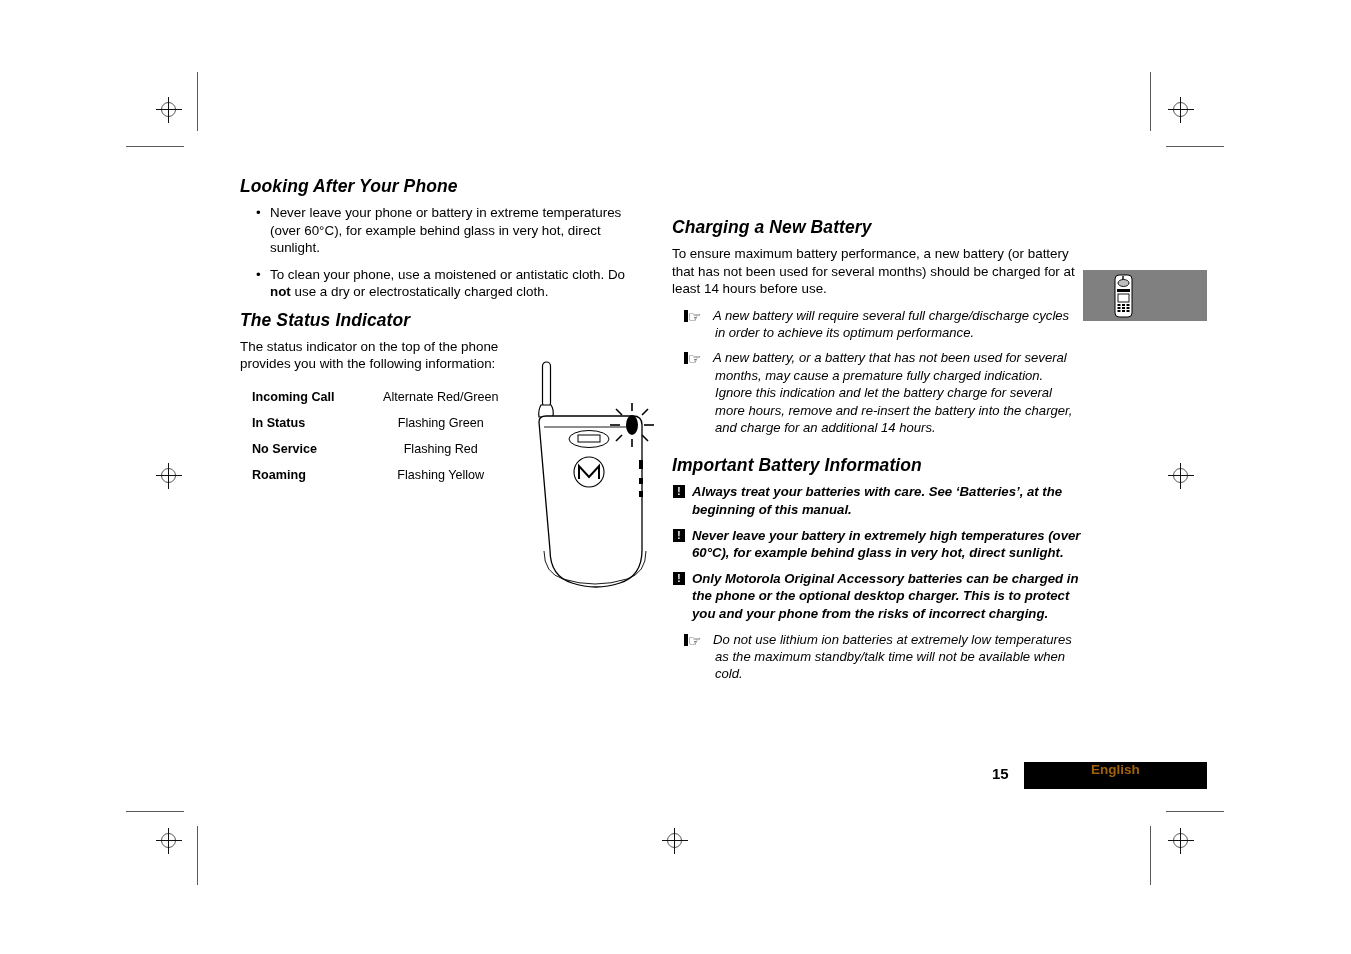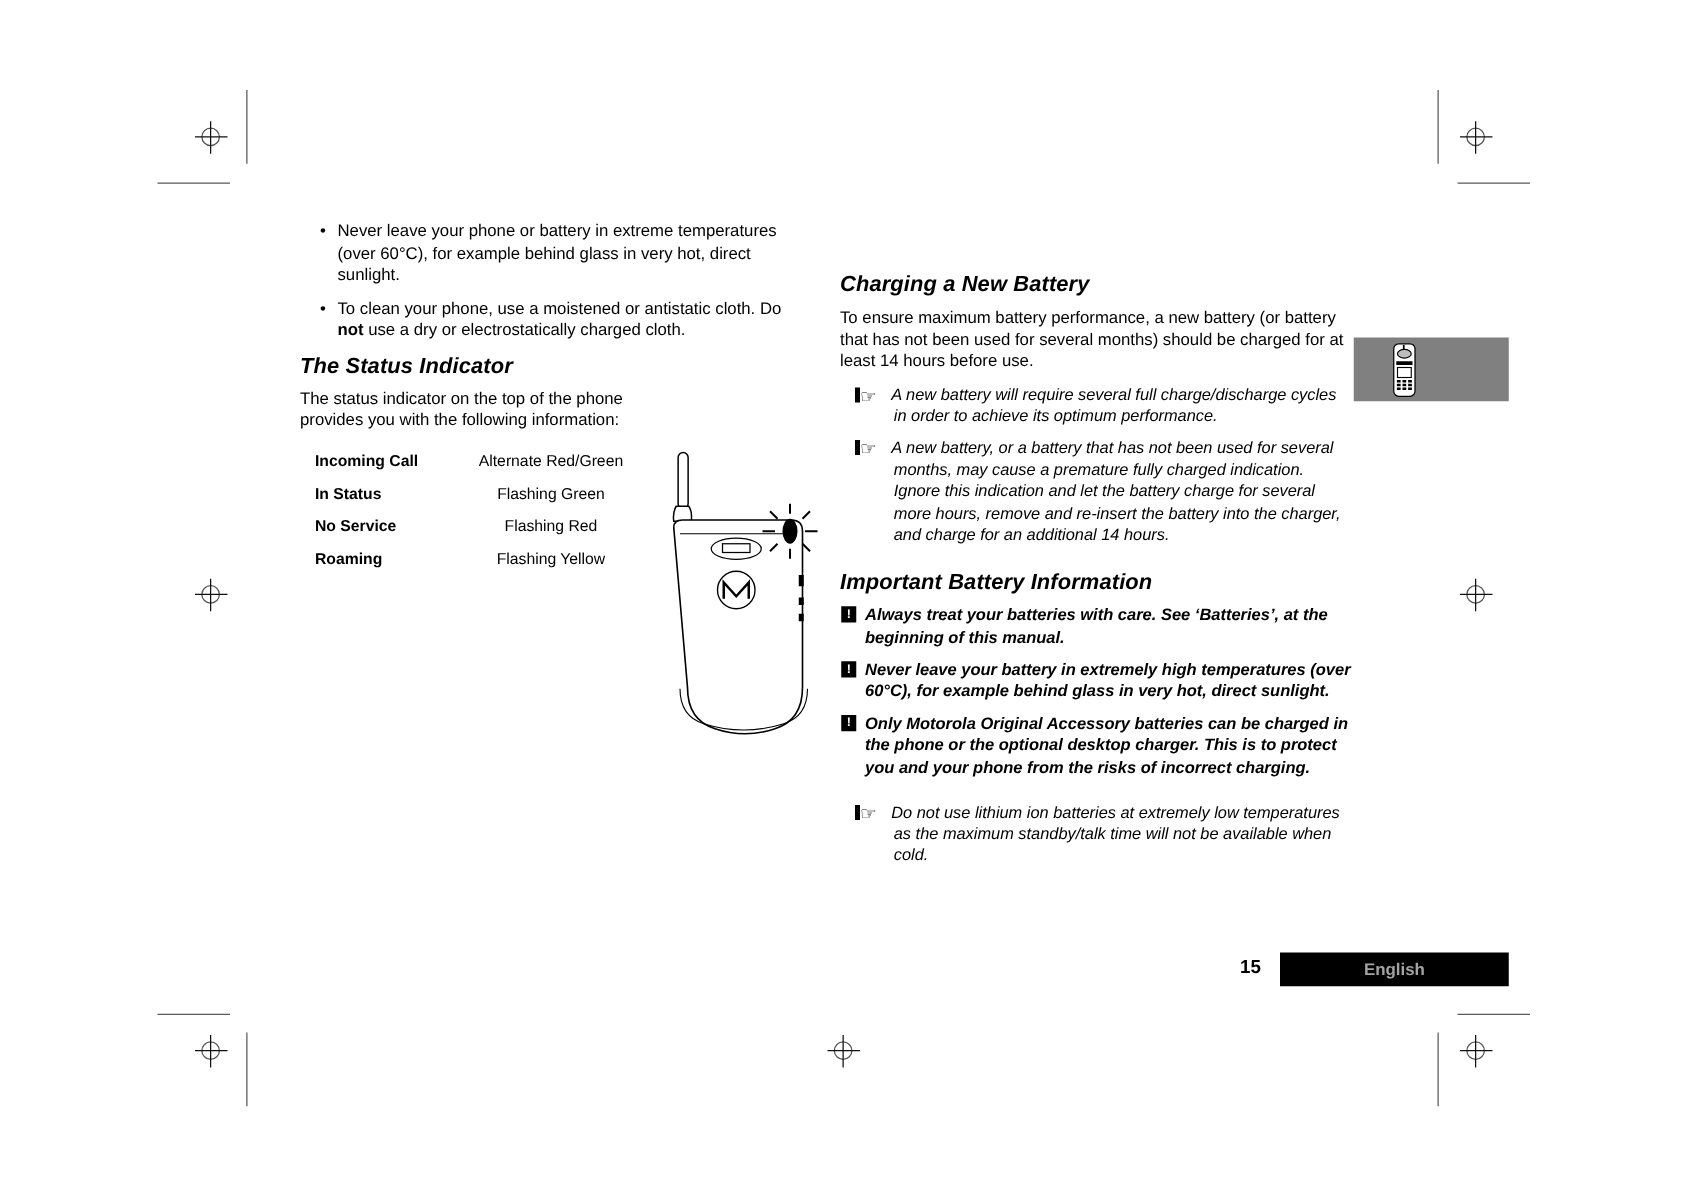--- a/index.html
+++ b/index.html
@@ -183,25 +183,25 @@
     font-size: 15px;
     font-weight: bold;
   }
   .langbar {
     position: absolute;
     left: 1024px;
     top: 762px;
     width: 183px;
     height: 27px;
     background: #000000;
-    color: #a3a3a3;
+    color: #a16207;
     font-size: 13.5px;
     font-weight: bold;
     display: flex;
-    align-items: center;
+    align-items: flex-start;
     justify-content: center;
   }
 
   
   .chapter-tab {
     position: absolute;
     left: 1083px;
     top: 270px;
     width: 124px;
     height: 51px;
@@ -274,20 +274,21 @@
 <div class="trimline" data-name="trim-line-top-left-vertical" style="left:197px; top:72px;  width:1px;  height:59px;"></div>
 <div class="trimline" data-name="trim-line-top-right-horizontal" style="left:1166px; top:146px; width:58px; height:1px;"></div>
 <div class="trimline" data-name="trim-line-top-right-vertical" style="left:1150px; top:72px;  width:1px;  height:59px;"></div>
 <div class="trimline" data-name="trim-line-bottom-left-horizontal" style="left:126px; top:811px; width:58px; height:1px;"></div>
 <div class="trimline" data-name="trim-line-bottom-left-vertical" style="left:197px; top:826px; width:1px; height:59px;"></div>
 <div class="trimline" data-name="trim-line-bottom-right-horizontal" style="left:1166px; top:811px; width:58px; height:1px;"></div>
 <div class="trimline" data-name="trim-line-bottom-right-vertical" style="left:1150px; top:826px; width:1px; height:59px;"></div>
 
 <div class="col-left" data-name="left-column">
 
+  <h2 class="sec" data-name="heading-looking-after-your-phone">Looking After Your Phone</h2>
 
   <ul class="bullets" data-name="looking-after-bullet-list">
     <li data-name="list-item">
       <span class="bul" data-name="bullet-glyph">•</span><span data-name="bullet-text">Never leave your phone or battery in extreme temperatures (over 60°C), for example behind glass in very hot, direct sunlight.</span>
     </li>
     <li data-name="list-item">
       <span class="bul" data-name="bullet-glyph">•</span><span data-name="bullet-text-pre">To clean your phone, use a moistened or antistatic cloth. Do </span><span class="bold" data-name="bullet-text-emphasis">not</span><span data-name="bullet-text-post"> use a dry or electrostatically charged cloth.</span>
     </li>
   </ul>
 
@@ -370,21 +371,21 @@
   <p class="warn" data-name="warning-block">
     <span class="warnicon" data-name="warning-exclamation-icon">!</span><span data-name="warning-text">Always treat your batteries with care. See ‘Batteries’, at the beginning of this manual.</span>
   </p>
   <p class="warn" data-name="warning-block">
     <span class="warnicon" data-name="warning-exclamation-icon">!</span><span data-name="warning-text">Never leave your battery in extremely high temperatures (over 60°C), for example behind glass in very hot, direct sunlight.</span>
   </p>
   <p class="warn" data-name="warning-block">
     <span class="warnicon" data-name="warning-exclamation-icon">!</span><span data-name="warning-text">Only Motorola Original Accessory batteries can be charged in the phone or the optional desktop charger. This is to protect you and your phone from the risks of incorrect charging.</span>
   </p>
 
-  <p class="note" style="margin-top:18px;" data-name="note-block"><span class="handicon" data-name="pointing-hand-icon"><span class="bar"></span><span class="pt">☞</span></span><span data-name="note-text">Do not use lithium ion batteries at extremely low temperatures as the maximum standby/talk time will not be available when cold.</span></p>
+  <p class="note" style="margin-top:8px;" data-name="note-block"><span class="handicon" data-name="pointing-hand-icon"><span class="bar"></span><span class="pt">☞</span></span><span data-name="note-text">Do not use lithium ion batteries at extremely low temperatures as the maximum standby/talk time will not be available when cold.</span></p>
 </div>
 
 <div class="chapter-tab" data-name="chapter-tab">
   <div class="tabphone" data-name="flip-phone-icon">
     <svg width="34" height="44" viewBox="0 0 34 44" xmlns="http://www.w3.org/2000/svg">
       <rect x="8" y="1" width="17" height="42" rx="4" ry="4" fill="#ffffff" stroke="#000" stroke-width="1"></rect>
       <path d="M16 2 L16 7" stroke="#000" stroke-width="1.4"></path>
       <ellipse cx="16.5" cy="9" rx="5.5" ry="3.5" fill="#bdbdbd" stroke="#000" stroke-width="0.9"></ellipse>
       <rect x="10" y="15" width="13" height="3" fill="#000"></rect>
       <rect x="11" y="20" width="11" height="8" fill="#ffffff" stroke="#000" stroke-width="0.9"></rect>

